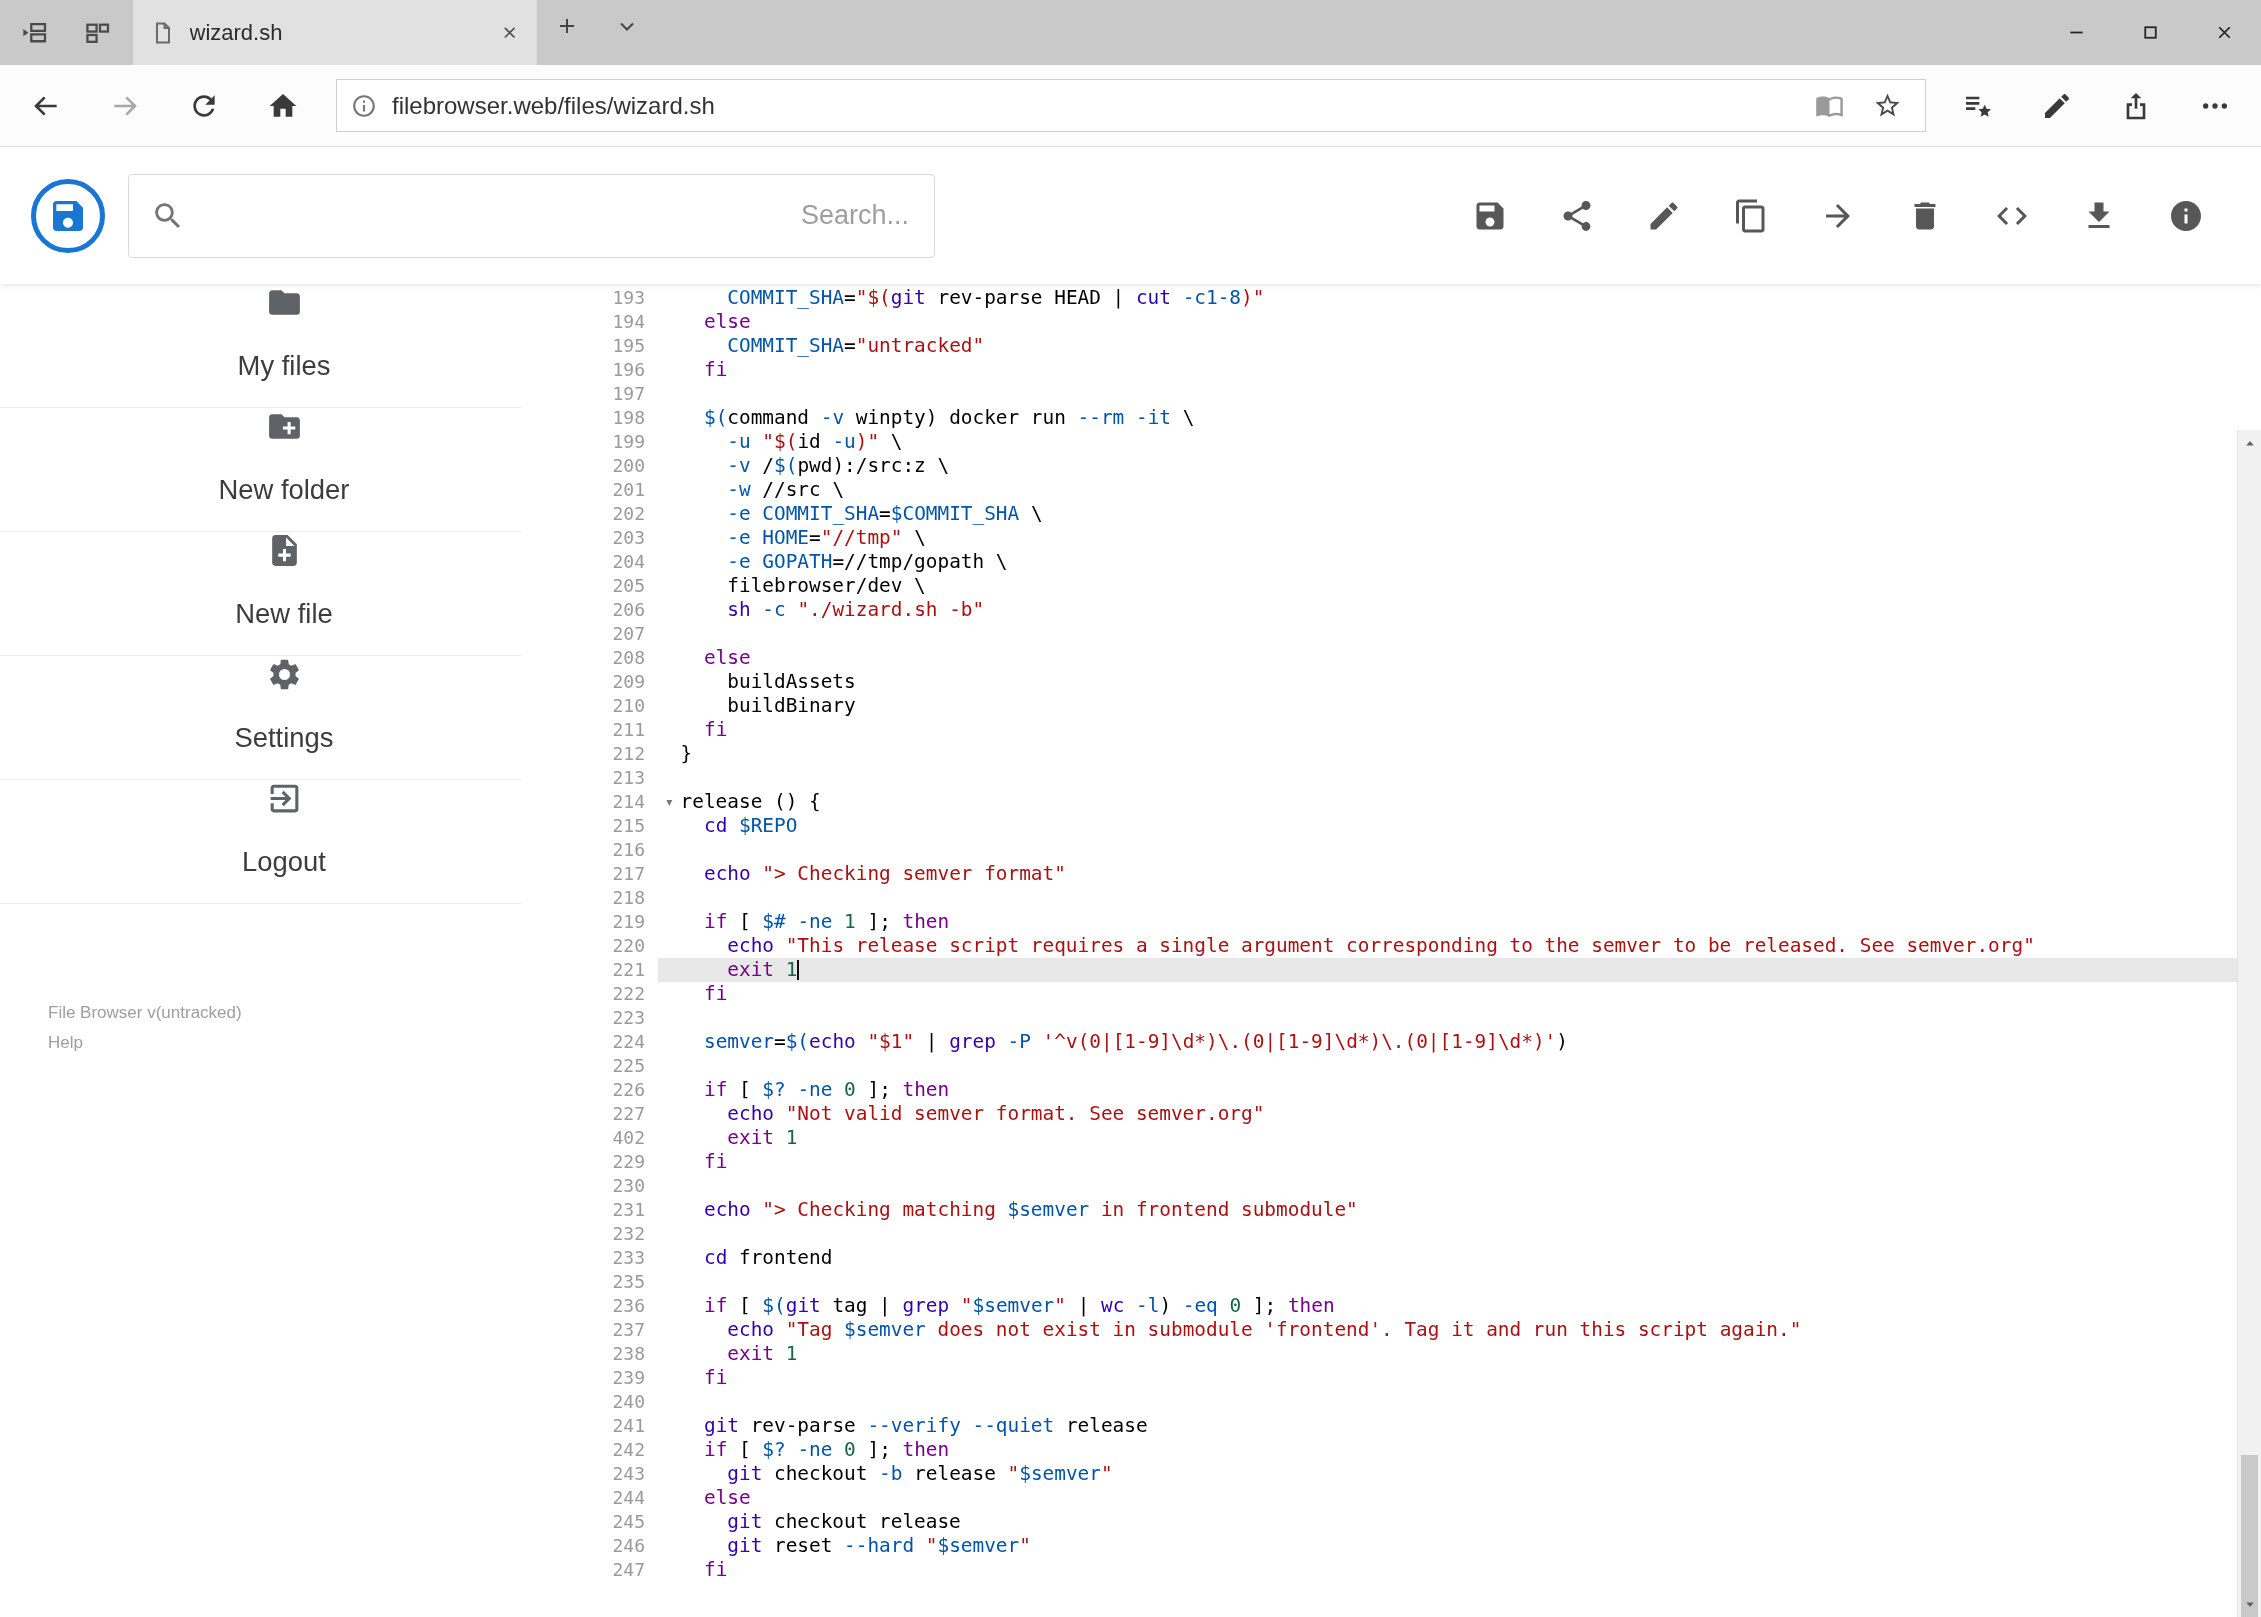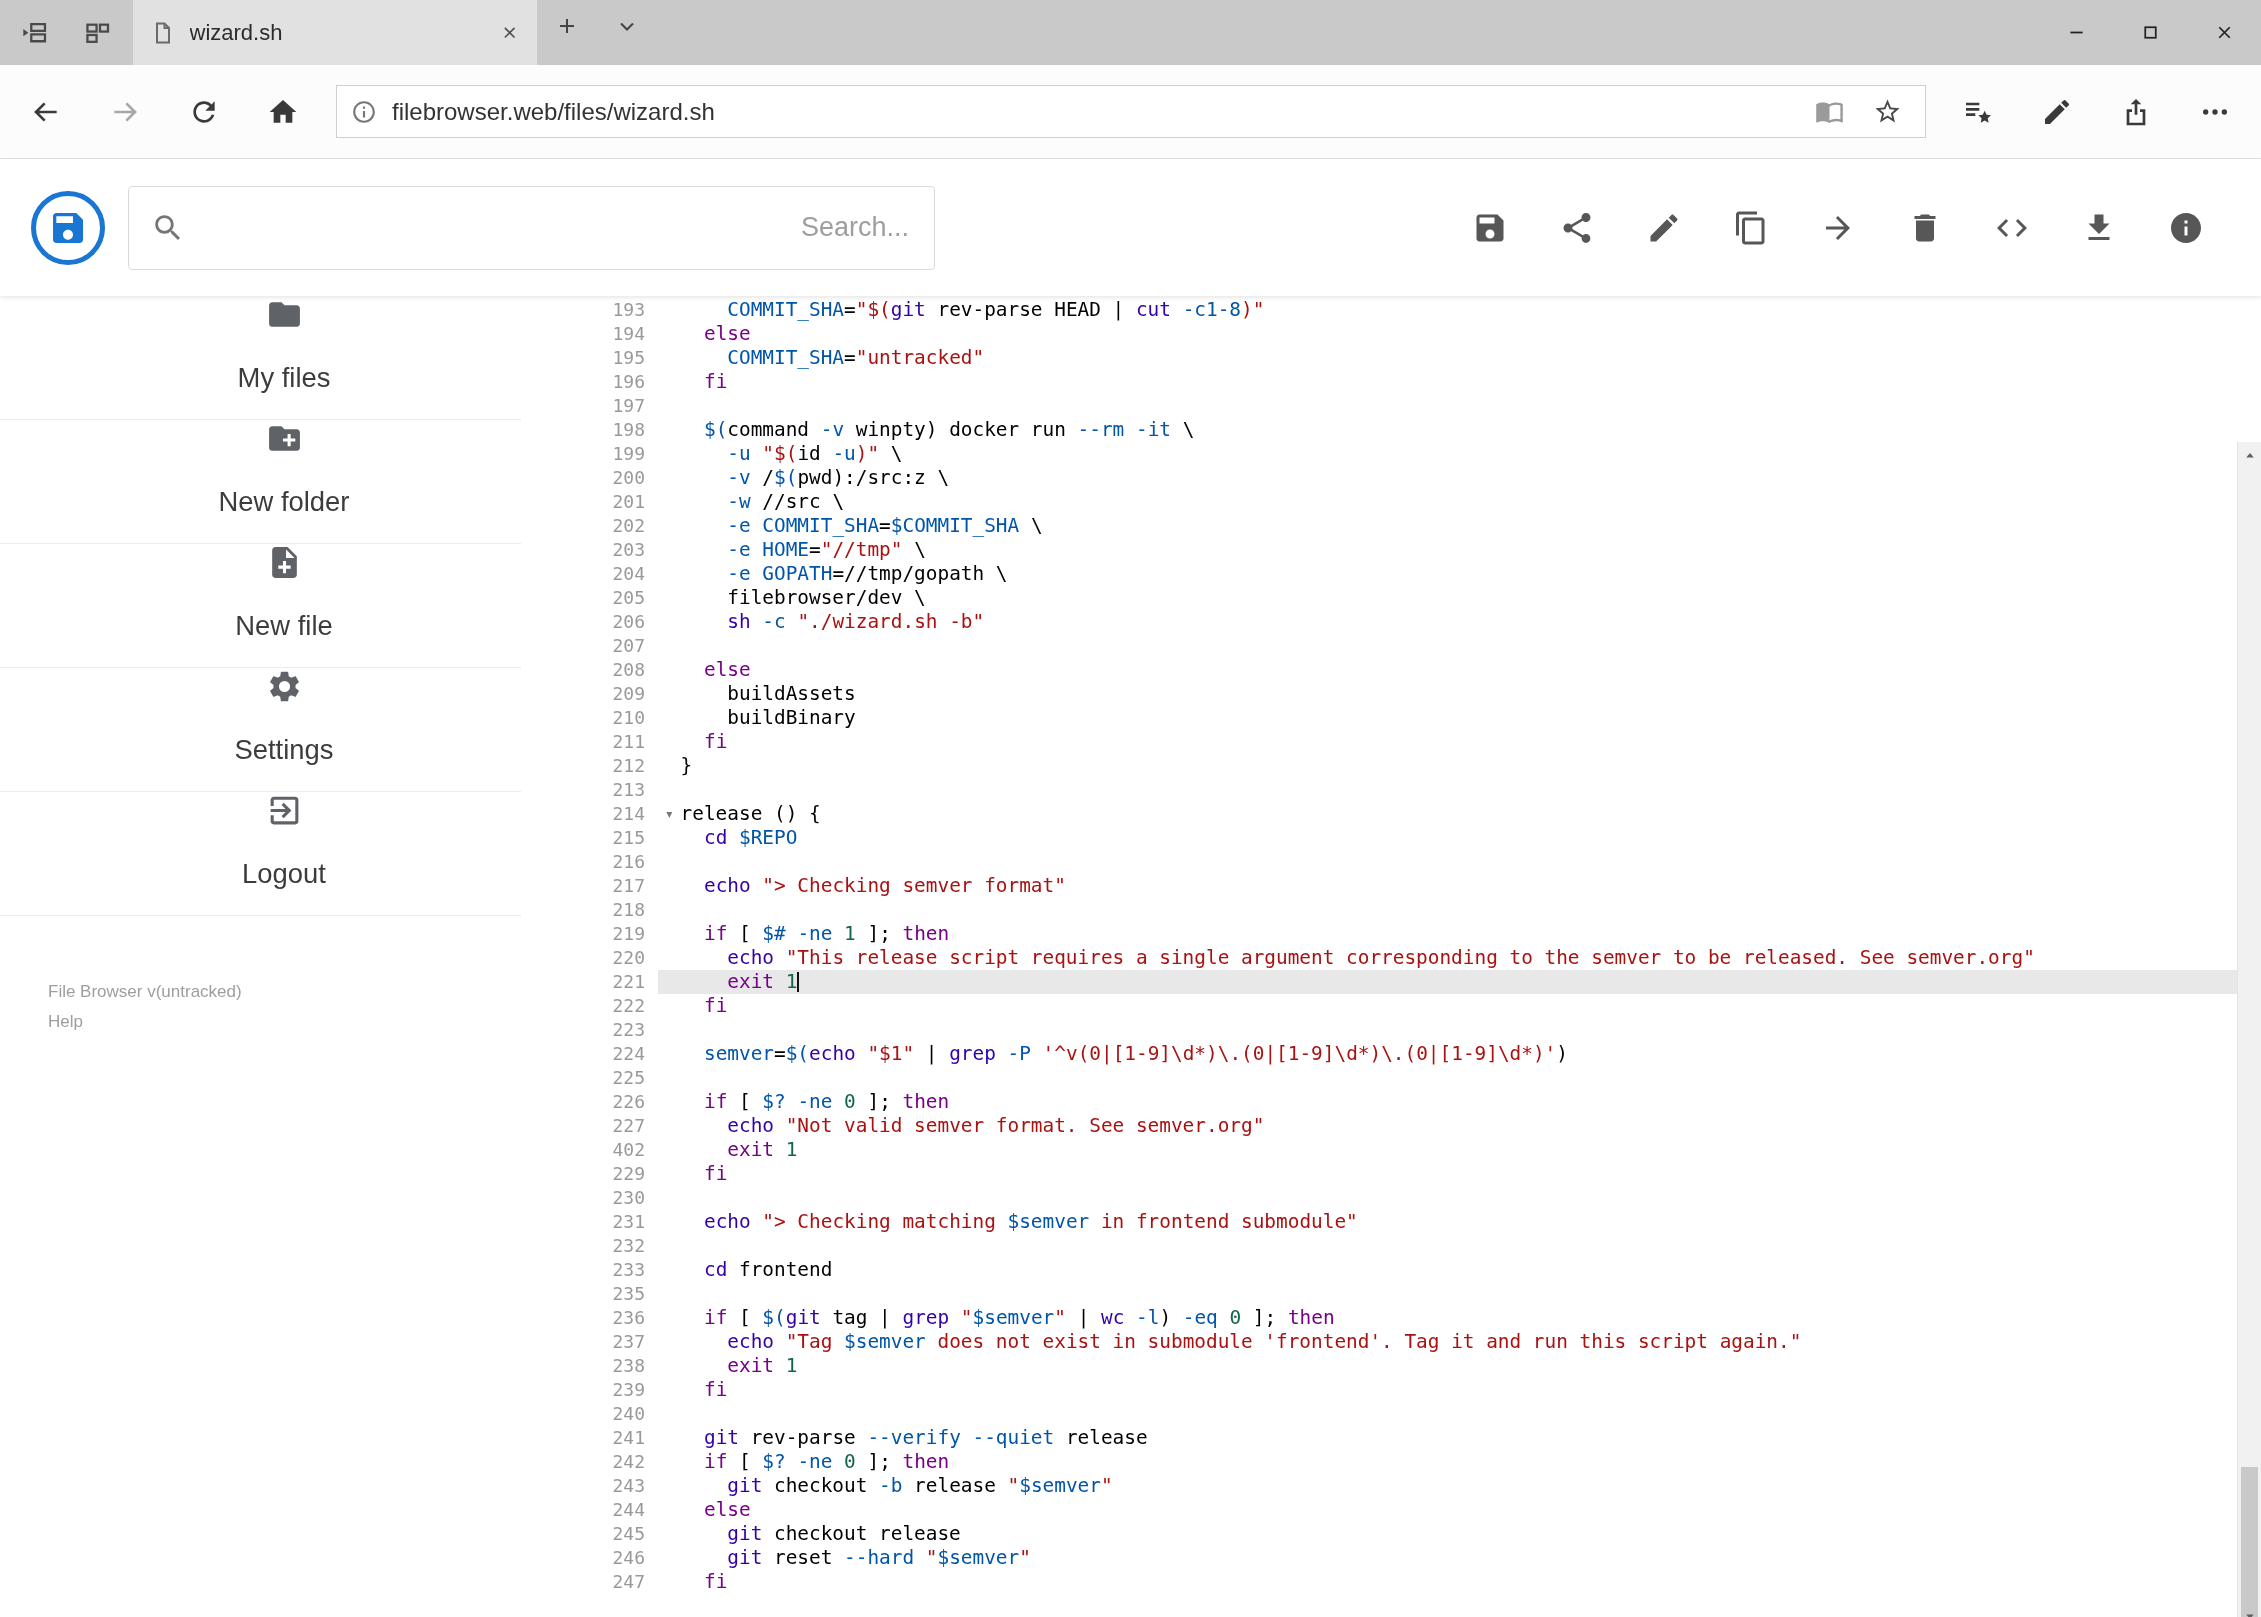--- a/index.html
+++ b/index.html
@@ -20,21 +20,21 @@
   .tab-doc svg { width:24px; height:24px; color:#6b6b6b; }
   .tab-title { font-size:22px; color:#2b2b2b; flex:1; white-space:nowrap; overflow:hidden; }
   .tab-close svg { width:19.4px; height:19.4px; color:#4f4f4f; }
   .newtab svg, .chev svg { width:24px; height:24px; color:#444; }
   .newtab, .chev { width:60px; }
   .win-controls { margin-left:auto; display:flex; }
   .win-btn { width:74px; height:65px; color:#222; }
   .win-btn svg { width:21px; height:21px; }
 
   
-  .navbar { height:94px; background:#fcfcfc; border-bottom:0.8px solid #e2e2e2; display:flex; align-items:center; padding:0 6.5px; }
+  .navbar { height:82px; background:#fcfcfc; border-bottom:0.8px solid #e2e2e2; display:flex; align-items:center; padding:0 6.5px; }
   .nav-btn { width:79px; height:79px; color:#3a3a3a; }
   .nav-btn svg { width:32px; height:32px; }
   .nav-btn.fwd { color:#a8a8a8; }
   .urlbox { flex:1; height:53px; border:0.8px solid #cfcfcf; background:#fff; display:flex; align-items:center; margin:0 13px; padding:0 14.5px; gap:13px; }
   .url-ic svg { width:26px; height:26px; color:#777; }
   .url-input { flex:1; border:none; outline:none; background:transparent; font-family:"Liberation Sans",sans-serif; font-size:24px; color:#333; }
   .inbox-btn { width:45px; height:45px; }
   .inbox-btn svg { width:29px; height:29px; }
   .reading { color:#9a9a9a; }
   .star { color:#4a4a4a; }
@@ -51,21 +51,21 @@
   .tool-btn { width:87px; height:87px; color:#575757; }
   .tool-btn svg { width:36px; height:36px; }
 
   
   .content { display:flex; height:1334px; position:relative; background:#fff; }
 
   .sidebar { width:521px; flex:none; display:flex; flex-direction:column; }
   .side-item { height:124px; display:flex; align-items:center; padding-left:47px; gap:29px; border-bottom:0.8px solid #ececec; color:#3c3c3c;flex-direction:column; }
   .side-ic svg { width:37px; height:37px; color:#5f6368; }
   .slabel { font-size:27.4px; }
-  .side-footer { margin-top:61px; padding-left:48px; font-size:17px; color:#9e9e9e; line-height:1.75; }
+  .side-footer { margin-top:94px; padding-left:48px; font-size:17px; color:#9e9e9e; line-height:1.75; }
   .help { display:block; color:#9e9e9e; text-decoration:none; }
 
   
   .editor { flex:1; padding-top:2.4px; font-family:"DejaVu Sans Mono", monospace; font-size:19.4px; overflow:hidden; color:#000; }
   .cm-line { display:flex; height:24px; line-height:24px; white-space:pre; }
   .gutter { width:137px; flex:none; text-align:right; padding-right:13px; color:#999; font-size:18px; font-family:"DejaVu Sans Mono",monospace; }
   .linebody { flex:1; display:flex; }
   .fold { width:22.6px; flex:none; color:#777; font-size:15.3px; text-align:center; }
   .code { white-space:pre; }
   .cm-line.active .linebody { background:#e8e8e8; }

